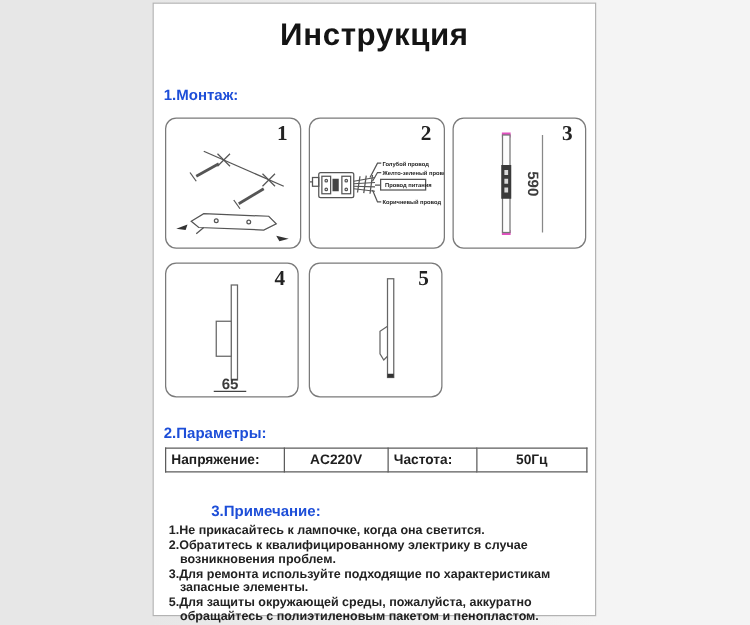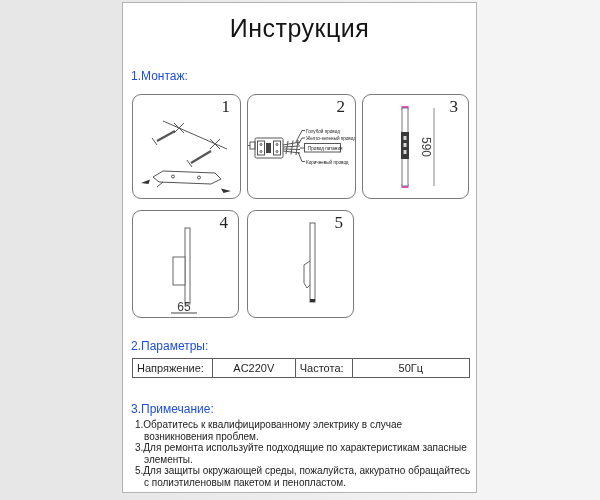--- a/index.html
+++ b/index.html
@@ -3,54 +3,54 @@
 <meta charset="utf-8">
 <style>
   * { margin:0; padding:0; box-sizing:border-box; }
   body { font-family:"Liberation Sans", sans-serif; }
   .stage {
     position:relative; width:600px; height:500px; overflow:hidden;
     background:linear-gradient(90deg, #e7e7e7 0 121px, #f4f4f4 478px 100%);
   }
   .page {
     position:absolute; left:122px; top:2px; width:355px; height:491px;
-    background:#ffffff; border:1px solid #b3b3b3;
+    background:#ffffff; border:1px solid #b3b3b3;font-weight:bold;
   }
   .title {
     position:absolute; top:11px; left:0; width:100%; text-align:center;
     font-size:25px; color:#141414; letter-spacing:0.5px;
   }
   .model {
     position:absolute; top:41px; left:0; width:100%; text-align:center;
     text-indent:58px; font-size:15px; color:#1a1a1a;
   }
   .section-heading {
     position:absolute; left:8px; font-size:12px; color:#1d4ed8;
   }
   .heading-montage { top:66px; }
   .heading-params  { top:336px; }
-  .heading-notes   { top:399px; }
+  .heading-notes   { top:399px;margin-left:38px; }
   .panel {
     position:absolute; border:1px solid #7a7a7a; border-radius:9px; background:#fff;
   }
   .panel svg { position:absolute; left:0; top:0; }
   .panel .num {
     position:absolute; top:2px; right:10px;
     font-family:"Liberation Serif", serif; font-size:17px; color:#232323;
   }
   .p1 { left:9px;  top:91px;  width:109px; height:105px; }
   .p2 { left:124px; top:91px; width:109px; height:105px; }
   .p3 { left:239px; top:91px; width:107px; height:105px; }
   .p4 { left:9px;  top:207px; width:107px; height:108px; }
   .p5 { left:124px; top:207px; width:107px; height:108px; }
   .params-table {
     position:absolute; left:9px; top:355px; width:338px;
     border-collapse:collapse; font-size:11px; color:#1f1f1f;
   }
-  .params-table td { border:1px solid #5c5c5c; height:19px; padding:0 8px; }
+  .params-table td { border:1px solid #5c5c5c; height:19px; padding:0 19px; }
   .params-table td.lbl { text-align:left; padding-left:4px; }
   .params-table td.val { text-align:center; }
   .col1 { width:57px; } .col2 { width:89px; } .col3 { width:56px; } .col4 { width:136px; }
   .notes {
     position:absolute; left:12px; top:416px; width:338px;
     font-size:10px; line-height:11.5px; color:#222;
   }
   .note-line { padding-left:9px; text-indent:-9px; }
   svg text { font-family:"Liberation Sans", sans-serif; fill:#222; }
   .wire-label { font-size:4.6px; }
@@ -174,19 +174,20 @@
         <td class="val col2">AC220V</td>
         <td class="lbl col3">Частота:</td>
         <td class="val col4">50Гц</td>
       </tr>
     </tbody>
       </table>
 
     <div class="section-heading heading-notes">3.Примечание:</div>
 
     <div class="notes">
-      <div class="note-line">1.Обратитесь к квалифицированному электрику в случае возникновения проблем.</div>
+      <div class="note-line">1.Не прикасайтесь к лампочке, когда она светится.</div>
+      <div class="note-line">2.Обратитесь к квалифицированному электрику в случае возникновения проблем.</div>
       <div class="note-line">3.Для ремонта используйте подходящие по характеристикам запасные элементы.</div>
       <div class="note-line">5.Для защиты окружающей среды, пожалуйста, аккуратно обращайтесь с полиэтиленовым пакетом и пенопластом.</div>
     </div>
 
   </div>
 </div>
 
 </body></html>

